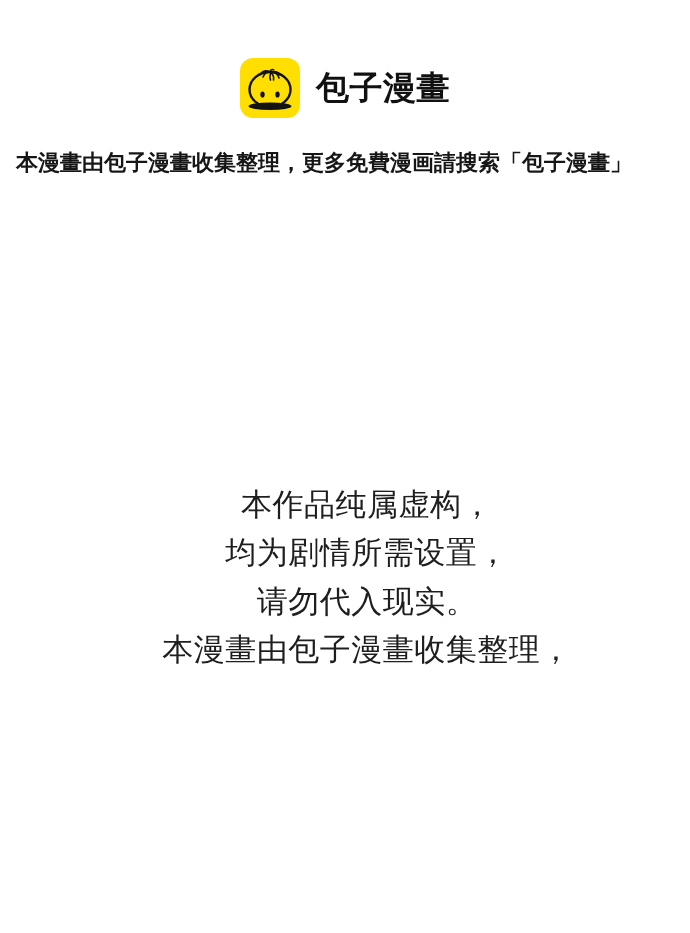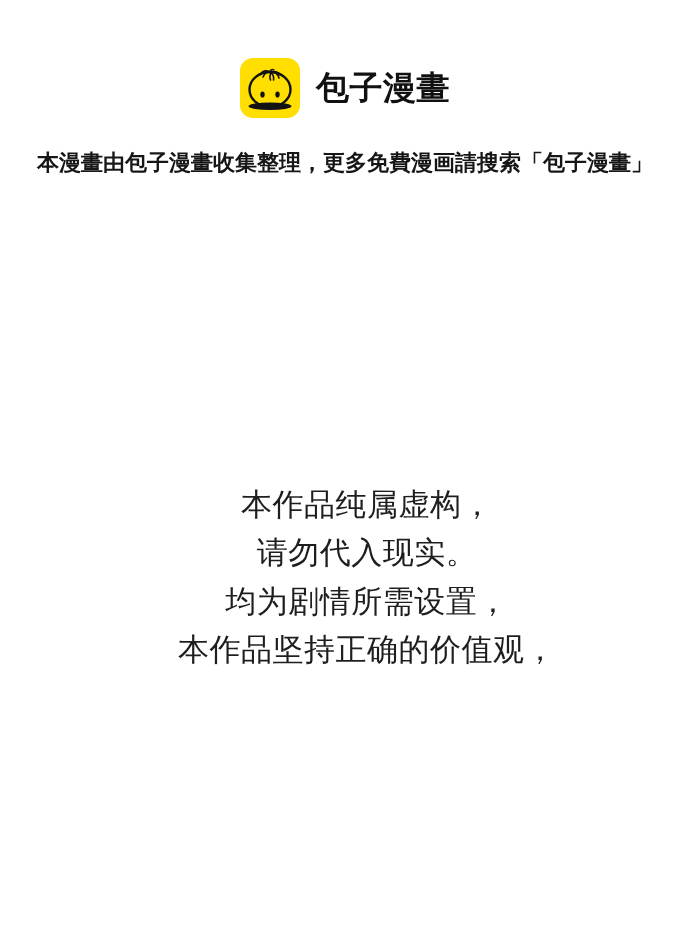--- a/index.html
+++ b/index.html
@@ -31,22 +31,21 @@
   .brand-title {
     font-size: 33px;
     font-weight: 900;
     color: #111111;
     letter-spacing: 0.5px;
     line-height: 60px;
     white-space: nowrap;
   }
   .collection-notice {
     position: absolute;
-    top: 148px; left: 0; right: 0;
-    text-align: center;
+    top: 148px; left: 16px; right: 0;
     font-size: 22px;
     font-weight: 700;
     color: #161616;
     line-height: 30px;
     white-space: nowrap;
   }
   .disclaimer {
     position: absolute;
     top: 481px; left: 0; right: 0;
     text-align: center;
@@ -82,18 +81,18 @@
         <ellipse cx="37.5" cy="36.5" rx="2.2" ry="3.1" fill="#131313"></ellipse>
       </svg>
     </span>
     <span class="brand-title">包子漫畫</span>
   </div>
 
   <div class="collection-notice">本漫畫由包子漫畫收集整理，更多免費漫画請搜索「包子漫畫」</div>
 
   <div class="disclaimer">
     <div class="disclaimer-line">本作品纯属虚构，</div>
+    <div class="disclaimer-line">均为剧情所需设置，</div>
     <div class="disclaimer-line">请勿代入现实。</div>
-    <div class="disclaimer-line">均为剧情所需设置，</div>
-    <div class="disclaimer-line">本作品坚持正确的价值观，</div>
+    <div class="disclaimer-line">本漫畫由包子漫畫收集整理，</div>
   </div>
 
 </div>
 
 </body></html>

